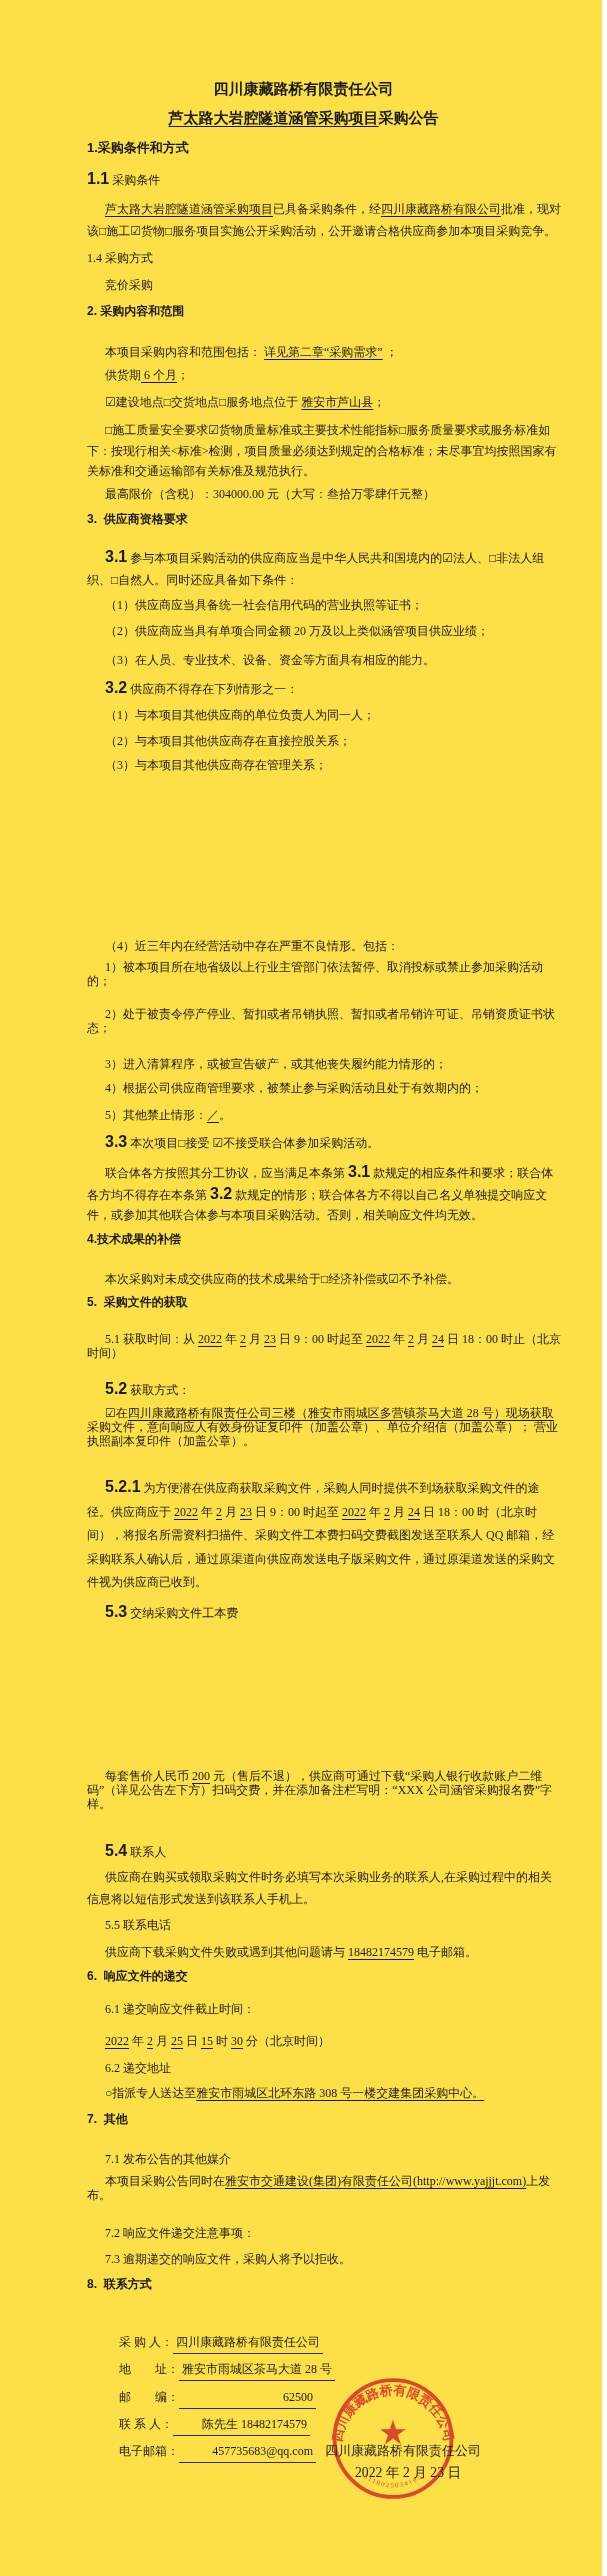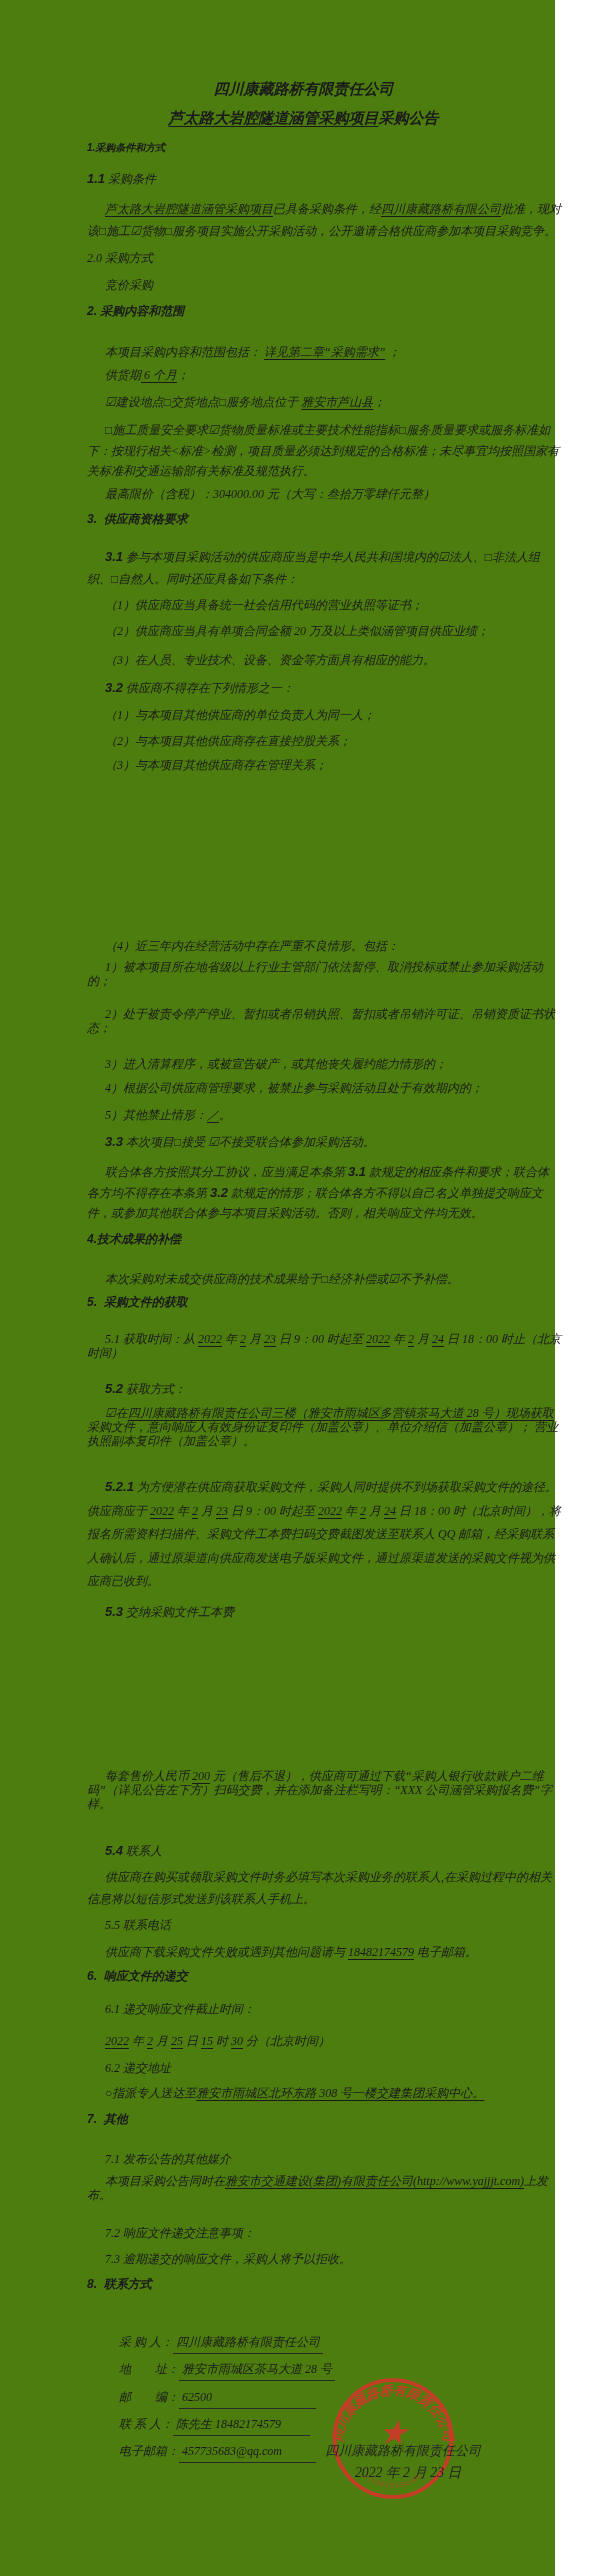--- a/index.html
+++ b/index.html
@@ -1,54 +1,54 @@
 <!DOCTYPE html>
 <html style="font-size:12px"><head>
 <meta charset="utf-8">
 <style>
   html,body{margin:0;padding:0;background:#ffffff;}
   body{width:607px;height:2576px;position:relative;
        font-family:"Liberation Serif","DejaVu Serif",serif;color:#1a1a1a;}
-  .page{position:absolute;left:0;top:0;width:555px;height:2576px;background:#4d7c0f;font-style:italic;}
+  .page{position:absolute;left:0;top:0;width:602px;height:2576px;background:#fde047;}
   .blk{position:absolute;left:87px;width:474px;font-size:12px;line-height:22px;
        white-space:pre-wrap;}
   .ind{text-indent:18px;}
   .lh27{line-height:20.5px;}
   .lh30{line-height:14px;}
   .lh31{line-height:23.5px;}
   .title{left:0;width:607px;text-align:center;text-indent:0;
          font-family:"Liberation Sans","DejaVu Sans",sans-serif;
          font-weight:bold;font-size:15px;line-height:20px;}
   .h1{font-family:"Liberation Sans","DejaVu Sans",sans-serif;font-weight:bold;
-      font-size:10px;line-height:16.7px;text-indent:0;}
+      font-size:13px;line-height:16.7px;text-indent:0;}
   .h2{font-family:"Liberation Sans","DejaVu Sans",sans-serif;font-weight:bold;
       font-size:12px;line-height:18px;text-indent:0;}
   .u{text-decoration:underline;text-underline-offset:3px;text-decoration-thickness:0.8px;}
-  .b{font-weight:bold;font-family:"Liberation Sans","DejaVu Sans",sans-serif;font-size:13px;}
-  .crow{position:absolute;left:107px;font-size:12px;line-height:20px;white-space:pre-wrap;}
+  .b{font-weight:bold;font-family:"Liberation Sans","DejaVu Sans",sans-serif;font-size:16px;}
+  .crow{position:absolute;left:107px;font-size:12px;line-height:20px;white-space:pre-wrap;text-align:right;}
   .clabel{display:inline-block;}
   .cv{display:inline-block;min-width:131px;border-bottom:0.8px solid #2a2a2a;
       padding:0 3px 0.8px 3px;}
   .sig{position:absolute;font-size:13px;white-space:pre;z-index:3;color:#222;}
   .sigdate{font-size:13.7px;}
   .stamp{position:absolute;left:329px;top:2374px;width:128px;height:129px;z-index:2;
          opacity:.88;}
 </style>
 </head>
 <body>
 
 <div class="page">
 
   <div class="blk title" style="top:79px"><span>四川康藏路桥有限责任公司</span></div>
   <div class="blk title" style="top:108px"><span class="u">芦太路大岩腔隧道涵管采购项目</span><span>采购公告</span></div>
 
   <div class="blk h1" style="top:140px"><span>1.采购条件和方式</span></div>
   <div class="blk" style="top:168px"><span class="b">1.1</span><span> 采购条件</span></div>
   <div class="blk ind" style="top:198px"><span class="u">芦太路大岩腔隧道涵管采购项目</span><span>已具备采购条件，经</span><span class="u">四川康藏路桥有限公司</span><span>批准，现对该□施工☑货物□服务项目实施公开采购活动，公开邀请合格供应商参加本项目采购竞争。</span></div>
-  <div class="blk" style="top:247px"><span>2.0 采购方式</span></div>
+  <div class="blk" style="top:247px"><span>1.4 采购方式</span></div>
   <div class="blk ind" style="top:274px"><span>竞价采购</span></div>
 
   <div class="blk h2" style="top:302px"><span>2. 采购内容和范围</span></div>
   <div class="blk ind" style="top:341px"><span>本项目采购内容和范围包括： </span><span class="u">详见第二章“采购需求”</span><span> ；</span></div>
   <div class="blk ind" style="top:364px"><span>供货期</span><span class="u"> 6 个月</span><span>；</span></div>
   <div class="blk ind lh27" style="top:420px"><span>□施工质量安全要求☑货物质量标准或主要技术性能指标□服务质量要求或服务标准如下：按现行相关&lt;标准&gt;检测，项目质量必须达到规定的合格标准；未尽事宜均按照国家有关标准和交通运输部有关标准及规范执行。</span></div>
   <div class="blk ind" style="top:391px"><span>☑建设地点□交货地点□服务地点位于 </span><span class="u">雅安市芦山县</span><span>；</span></div>
   <div class="blk ind" style="top:483px"><span>最高限价（含税）：304000.00 元（大写：叁拾万零肆仟元整）</span></div>
 
   <div class="blk h2" style="top:510px"><span>3.  供应商资格要求</span></div>

